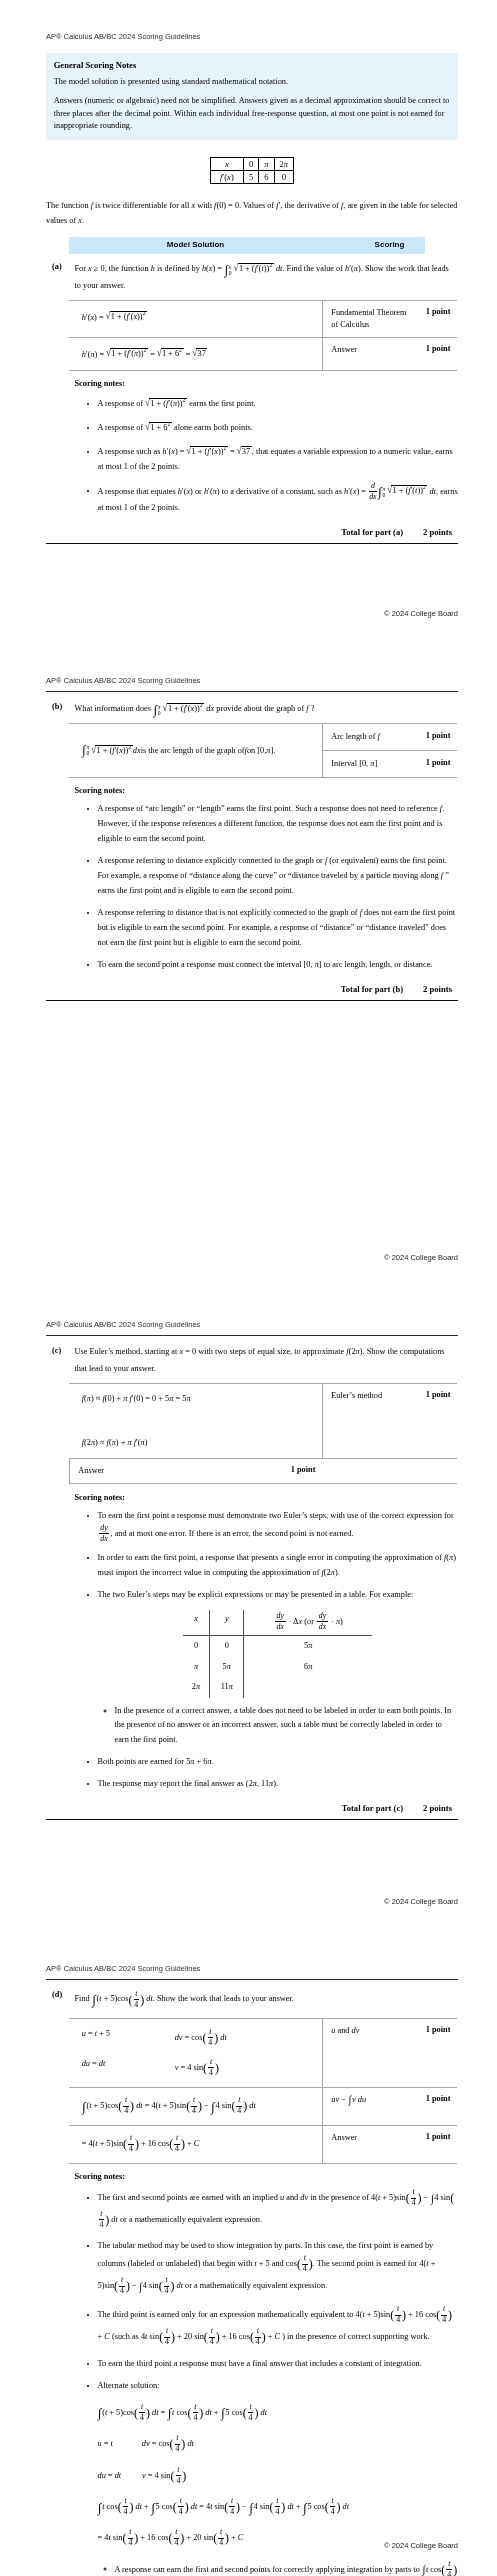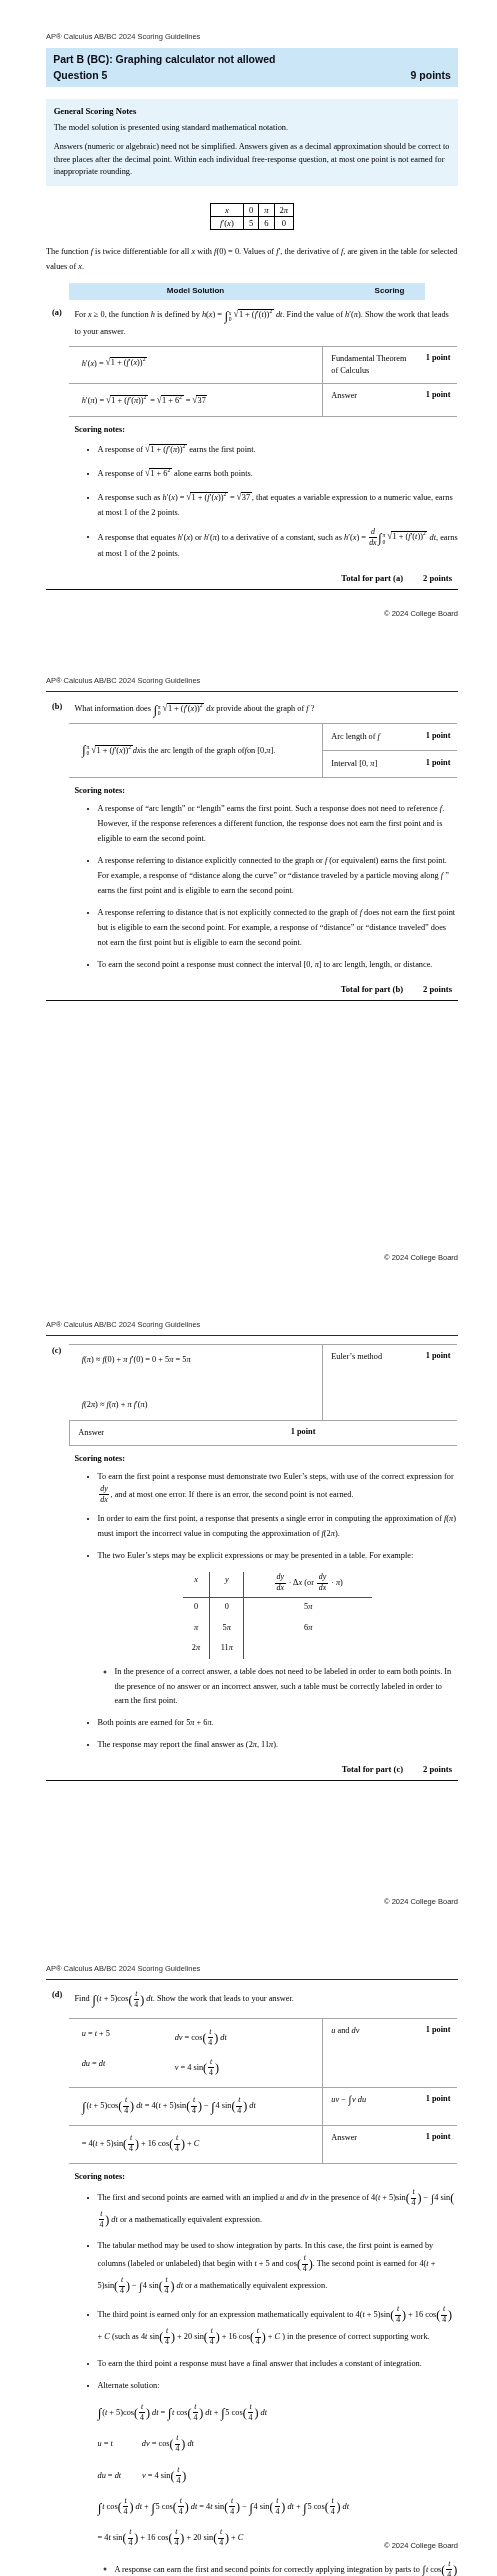--- a/index.html
+++ b/index.html
@@ -92,27 +92,20 @@
   .bp { font-size:1.45em; vertical-align:-0.22em; font-weight:300; }
   .nowrap { white-space:nowrap; }
 </style>
 </head>
 <body>
 
 <div class="page pg1">
   <div class="content">
     <div class="doc-header">AP® Calculus AB/BC 2024 Scoring Guidelines</div>
 
-    <div class="banner">
-      <div class="banner-line1">Part B (BC): Graphing calculator not allowed</div>
-      <div class="banner-line2">
-        <span>Question 5</span>
-        <span>9 points</span>
-      </div>
-    </div>
 
     <div class="notes-box">
       <div class="gn-title">General Scoring Notes</div>
       <div class="gn-p">The model solution is presented using standard mathematical notation.</div>
       <div class="gn-p gn-p2">Answers (numeric or algebraic) need not be simplified. Answers given as a decimal approximation should be correct to three places after the decimal point. Within each individual free-response question, at most one point is not earned for inappropriate rounding.</div>
     </div>
 
     <table class="values-table">
       <tbody>
           <tr>
@@ -216,20 +209,21 @@
   <div class="footer">© 2024 College Board</div>
 </div>
 
 <div class="page pg3">
   <div class="content">
     <div class="doc-header">AP® Calculus AB/BC 2024 Scoring Guidelines</div>
     <div class="header-rule"></div>
 
     <div class="part" style="margin-top:8.8px;">
       <span class="part-label">(c)</span>
+      <div class="part-question">Use Euler’s method, starting at <i>x</i> = 0 with two steps of equal size, to approximate <i>f</i>(2<i>π</i>). Show the computations that lead to your answer.</div>
       <div class="sol-table">
         <div class="sol-row">
           <div class="sol-left">
             <div><i>f</i>(<i>π</i>) ≈ <i>f</i>(0) + <i>π</i> <i>f</i>′(0) = 0 + 5<i>π</i> = 5<i>π</i></div>
             <div class="ml2"><i>f</i>(2<i>π</i>) ≈ <i>f</i>(<i>π</i>) + <i>π</i> <i>f</i>′(<i>π</i>)</div>
           </div>
           <div class="sol-right">
             <span class="sc-label">Euler’s method</span>
             <span class="sc-points">1 point</span>
           </div>

